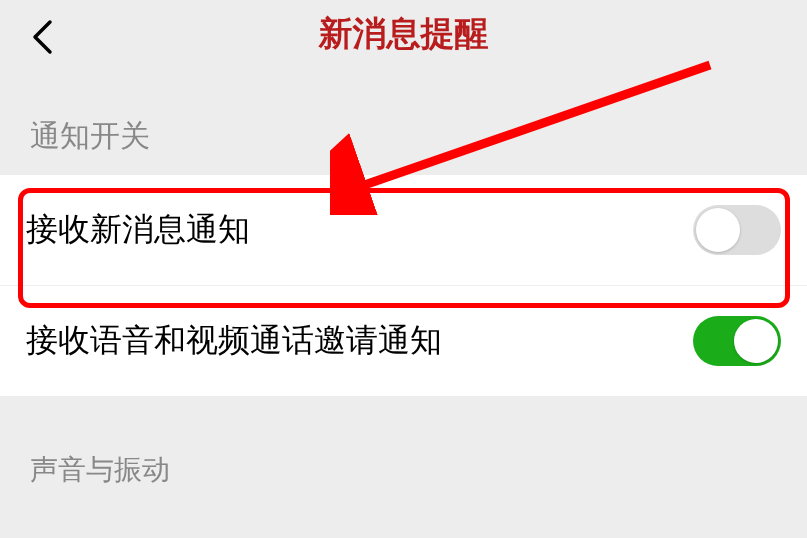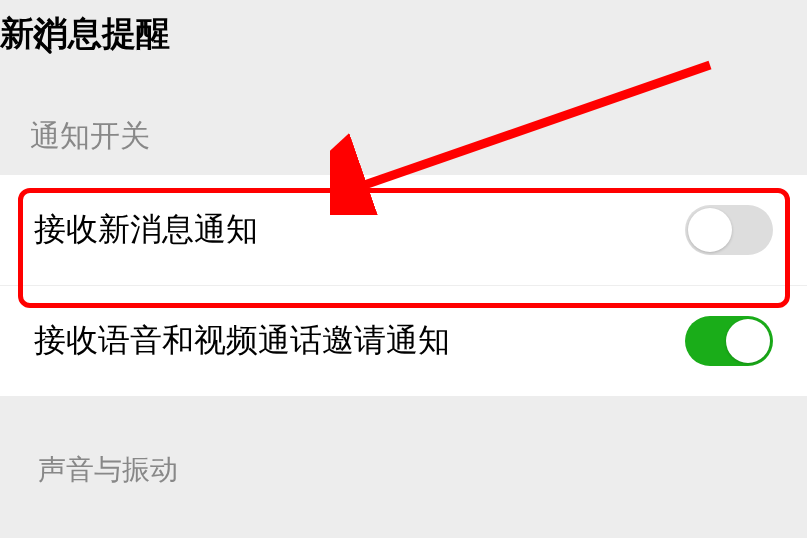--- a/index.html
+++ b/index.html
@@ -23,32 +23,33 @@
       position: relative;
     }
     .back-btn {
       position: absolute;
       left: 30px;
       top: 18px;
       cursor: pointer;
     }
     .header-title {
       width: 100%;
+      text-align: center;
       font-size: 34px;
       font-weight: 600;
-      color: #000000;
+      color: #b91c1c;
     }
     .section-label {
       padding: 48px 30px 18px 30px;
       font-size: 30px;
       color: #888;
     }
     .setting-row {
       background: #fff;
-      padding: 30px 34px;
+      padding: 30px 26px;
       display: flex;
       align-items: center;
       justify-content: space-between;
       border-bottom: 1px solid #eee;
     }
     .setting-row:last-child {
       border-bottom: none;
     }
     .setting-label {
       font-size: 32px;
@@ -95,21 +96,21 @@
     .arrow {
       position: absolute;
       left: 330px;
       top: 55px;
       pointer-events: none;
     }
     .section-group {
       background: #fff;
     }
     .section-label-2 {
-      padding: 55px 30px 0 38px;
+      padding: 55px 30px 0 30px;
       font-size: 28px;
       color: #888;
     }
   </style>
 </head>
 <body>
 
 <div class="header">
   <div class="back-btn">
     <svg width="24" height="38" viewBox="0 0 24 38">

